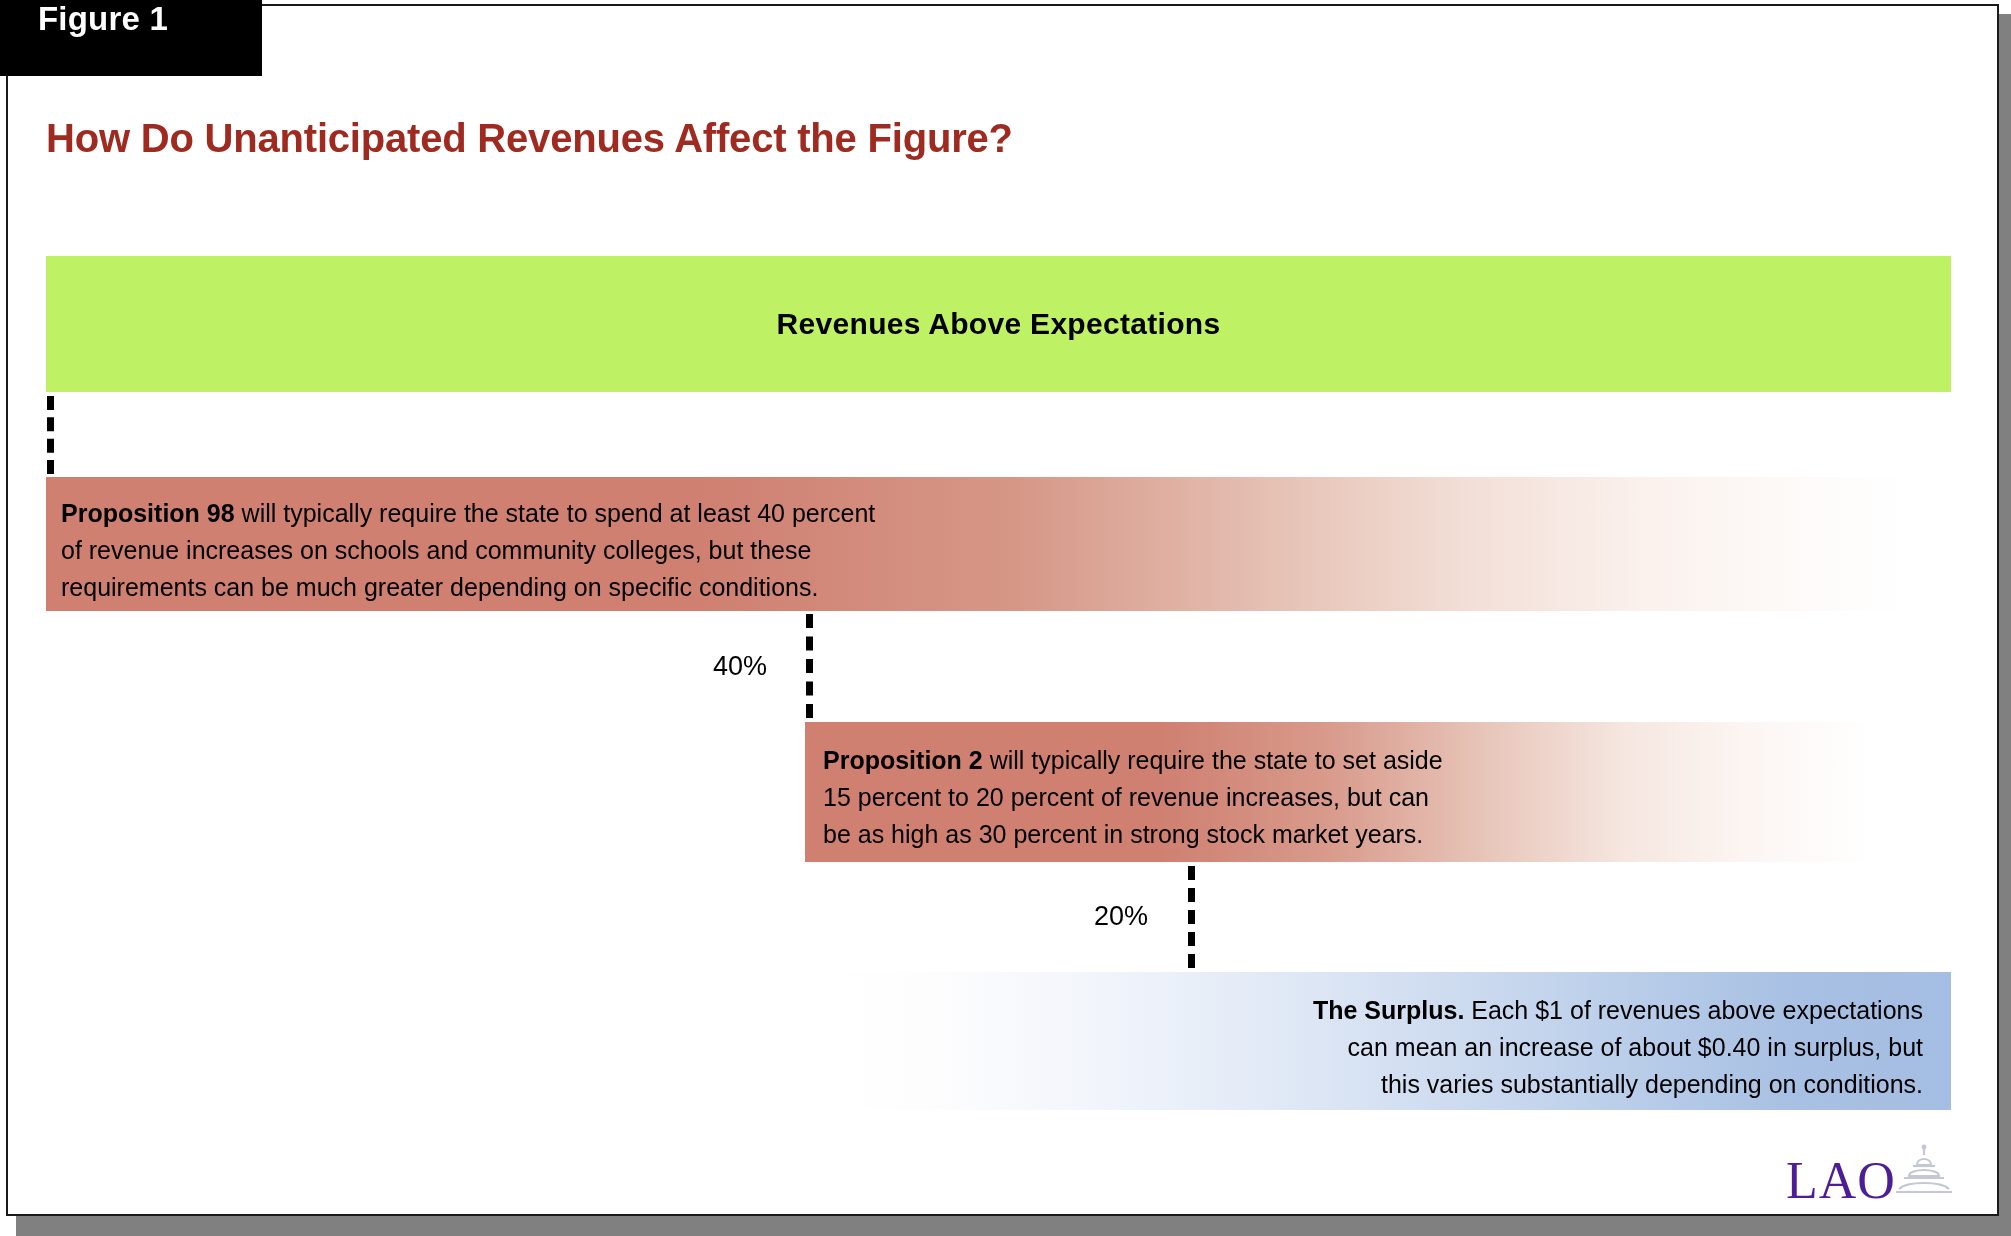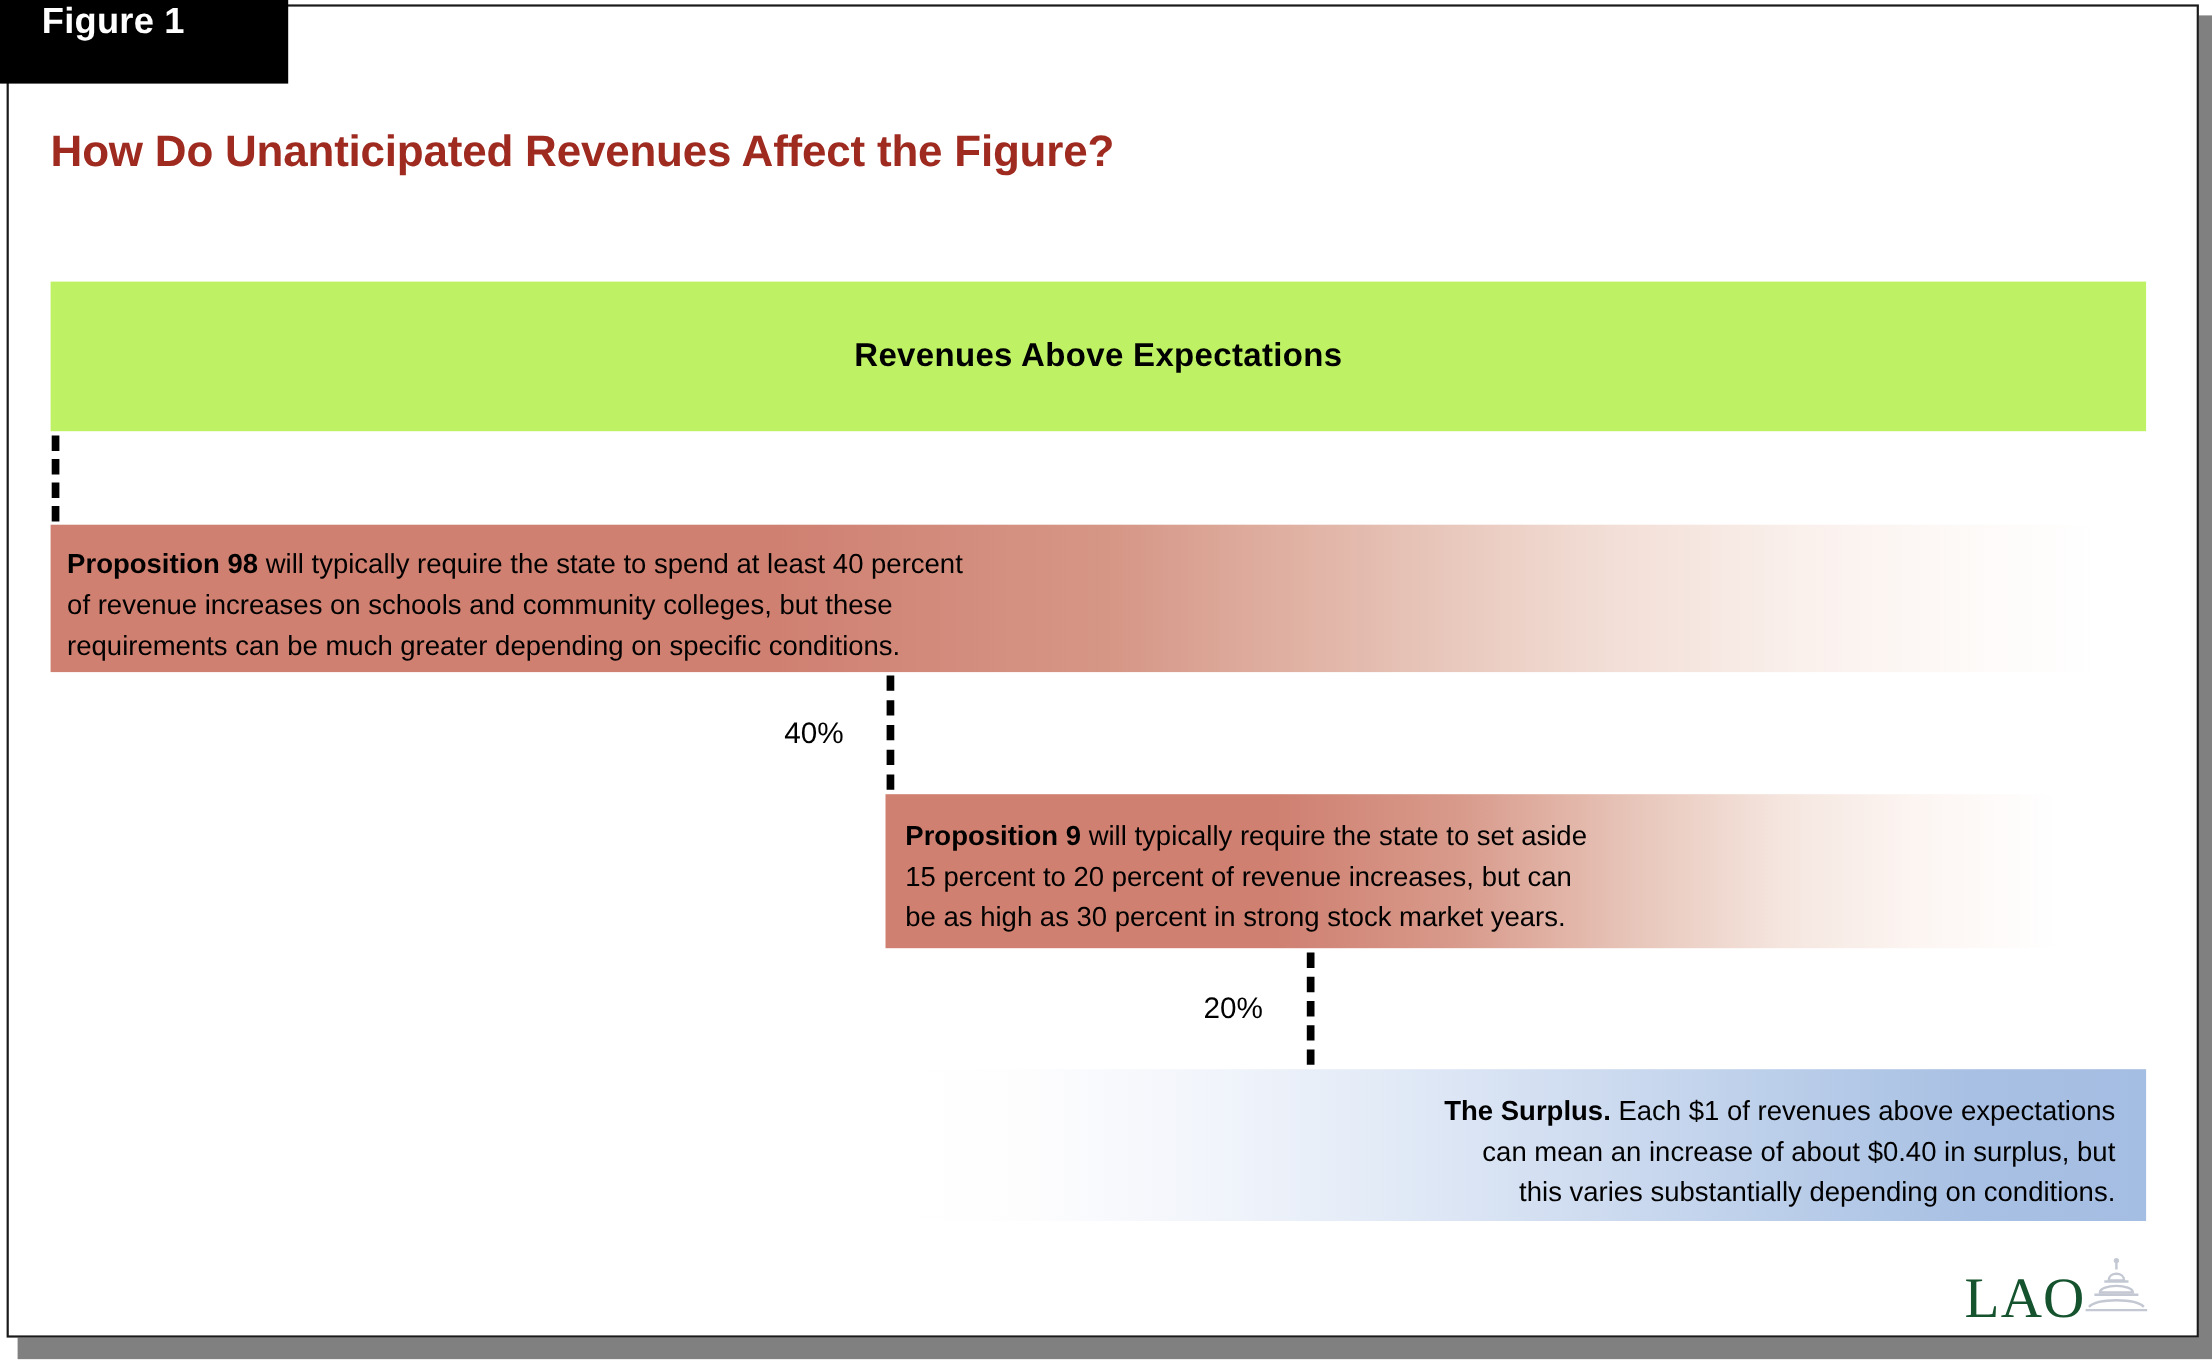--- a/index.html
+++ b/index.html
@@ -175,21 +175,21 @@
     position: absolute;
     left: 1786px;
     top: 1115px;
     display: flex;
     align-items: flex-end;
     z-index: 12;
   }
   .lao-wordmark {
     font-family: "Liberation Serif", serif;
     font-size: 52px;
-    color: #14532d;
+    color: #4c1d95;
     letter-spacing: 1px;
     line-height: 52px;
     margin-top: 40px;
   }
   .lao-dome {
     margin-left: -3px;
     margin-bottom: 2px;
   }
 </style>
 </head>
@@ -218,21 +218,21 @@
       <span>of revenue increases on schools and community colleges, but these</span><br>
       <span>requirements can be much greater depending on specific conditions.</span>
     </div>
   </div>
 
   <div class="dash-line" id="dash-b"></div>
   <div class="dash-label" id="label-40">40%</div>
 
   <div class="flow-box" id="box-prop2">
     <div class="box-text">
-      <b>Proposition 9</b><span> will typically require the state to set aside</span><br>
+      <b>Proposition 2</b><span> will typically require the state to set aside</span><br>
       <span>15 percent to 20 percent of revenue increases, but can</span><br>
       <span>be as high as 30 percent in strong stock market years.</span>
     </div>
   </div>
 
   <div class="dash-line" id="dash-c"></div>
   <div class="dash-label" id="label-20">20%</div>
 
   <div class="flow-box" id="box-surplus">
     <div class="box-text">

